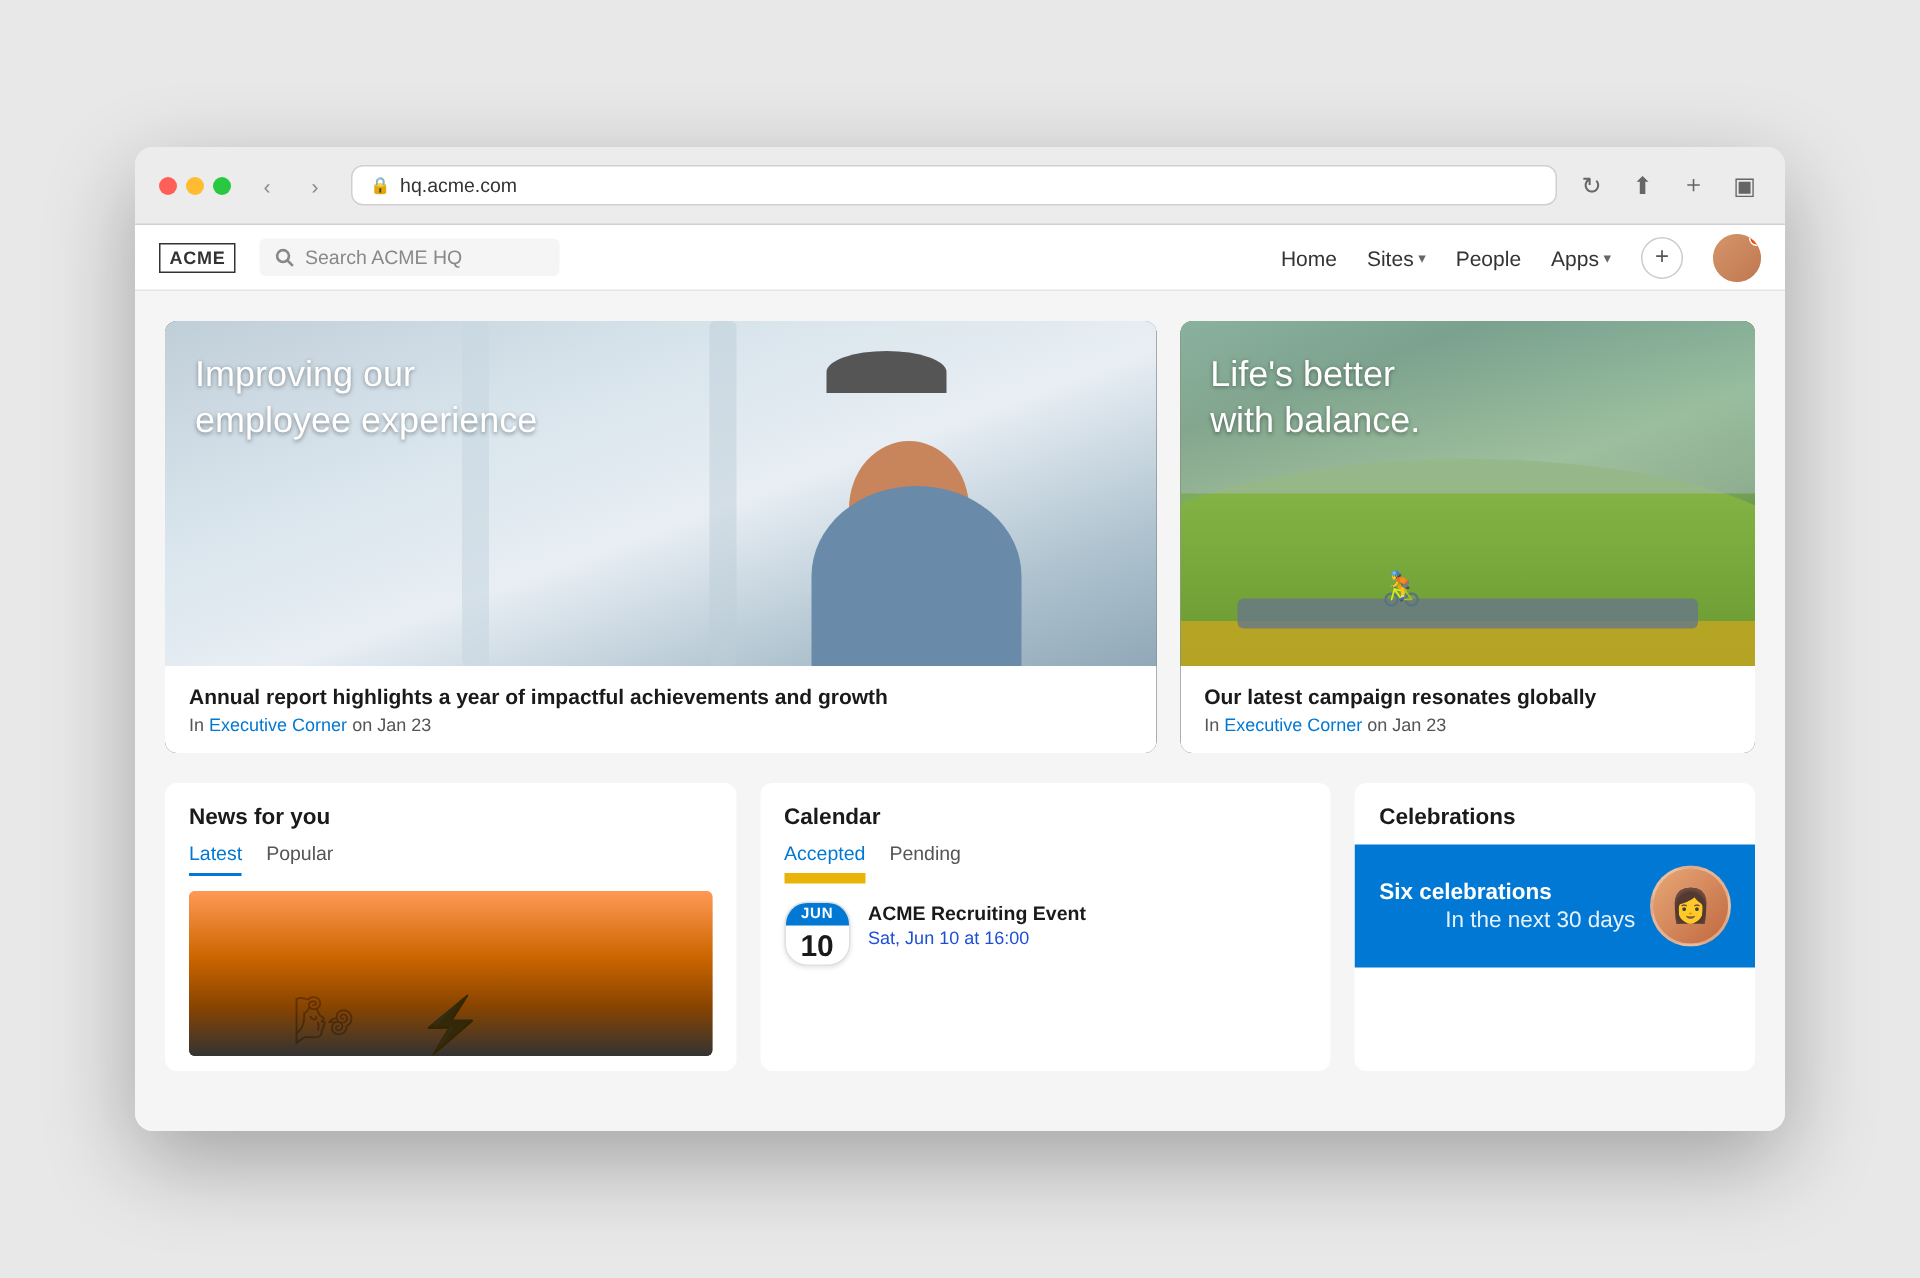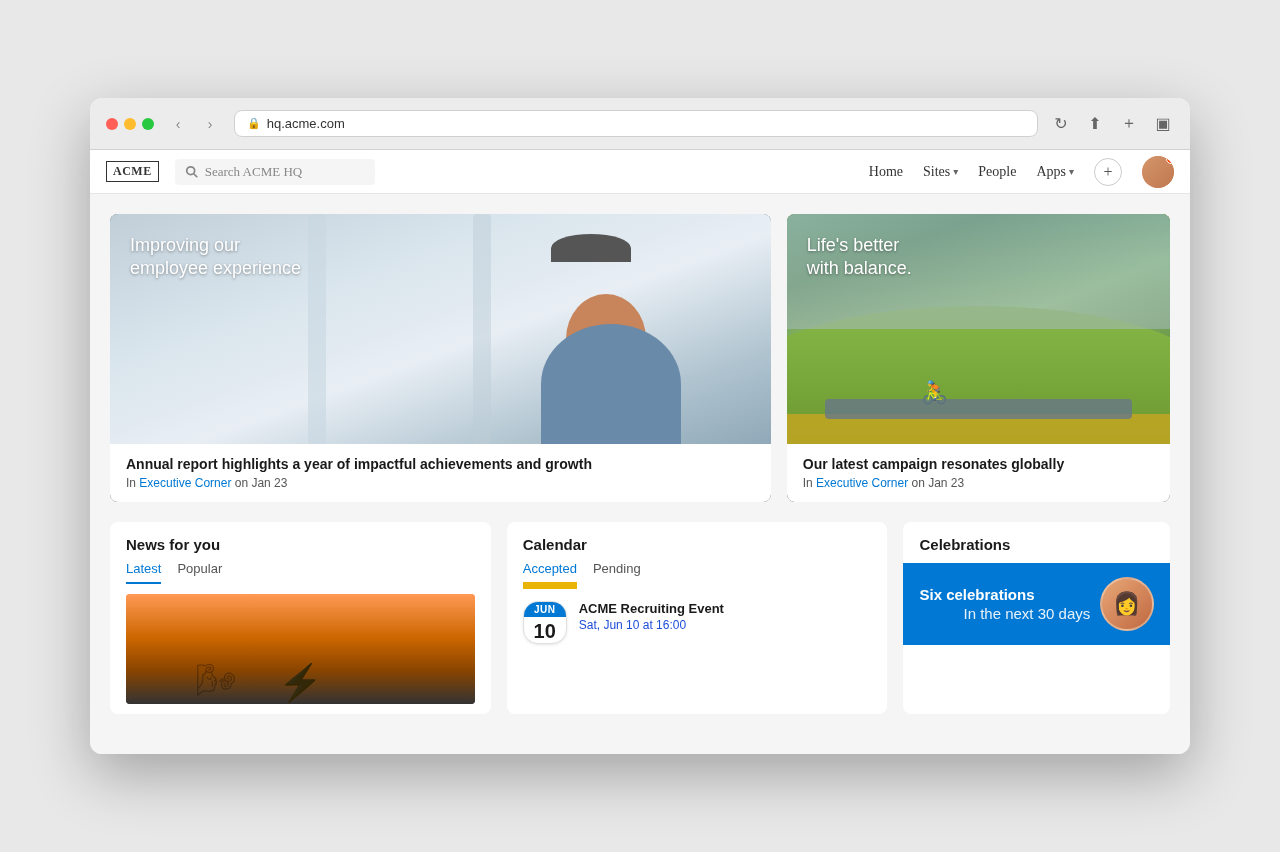--- a/index.html
+++ b/index.html
@@ -84,21 +84,20 @@
     }
 
     
     .app-navbar {
       background: white;
       padding: 0 16px;
       display: flex;
       align-items: center;
       height: 44px;
       border-bottom: 1px solid #e5e5e5;
-      font-family: Liberation Serif, serif;
     }
 
     .app-logo {
       font-size: 12px;
       font-weight: 600;
       color: #333;
       border: 1.5px solid #333;
       padding: 2px 6px;
       margin-right: 16px;
       letter-spacing: 0.5px;
@@ -204,21 +203,21 @@
       padding: 20px;
     }
 
     .hero-overlay-text {
       color: white;
       text-shadow: 0 1px 3px rgba(0,0,0,0.4);
       z-index: 2;
       position: relative;
     }
     .hero-overlay-text h2 {
-      font-size: 18px;
+      font-size: 24px;
       font-weight: 400;
       line-height: 1.3;
     }
 
     .hero-card-footer {
       background: white;
       padding: 12px 16px;
     }
     .hero-card-footer h3 {
       font-size: 14px;

